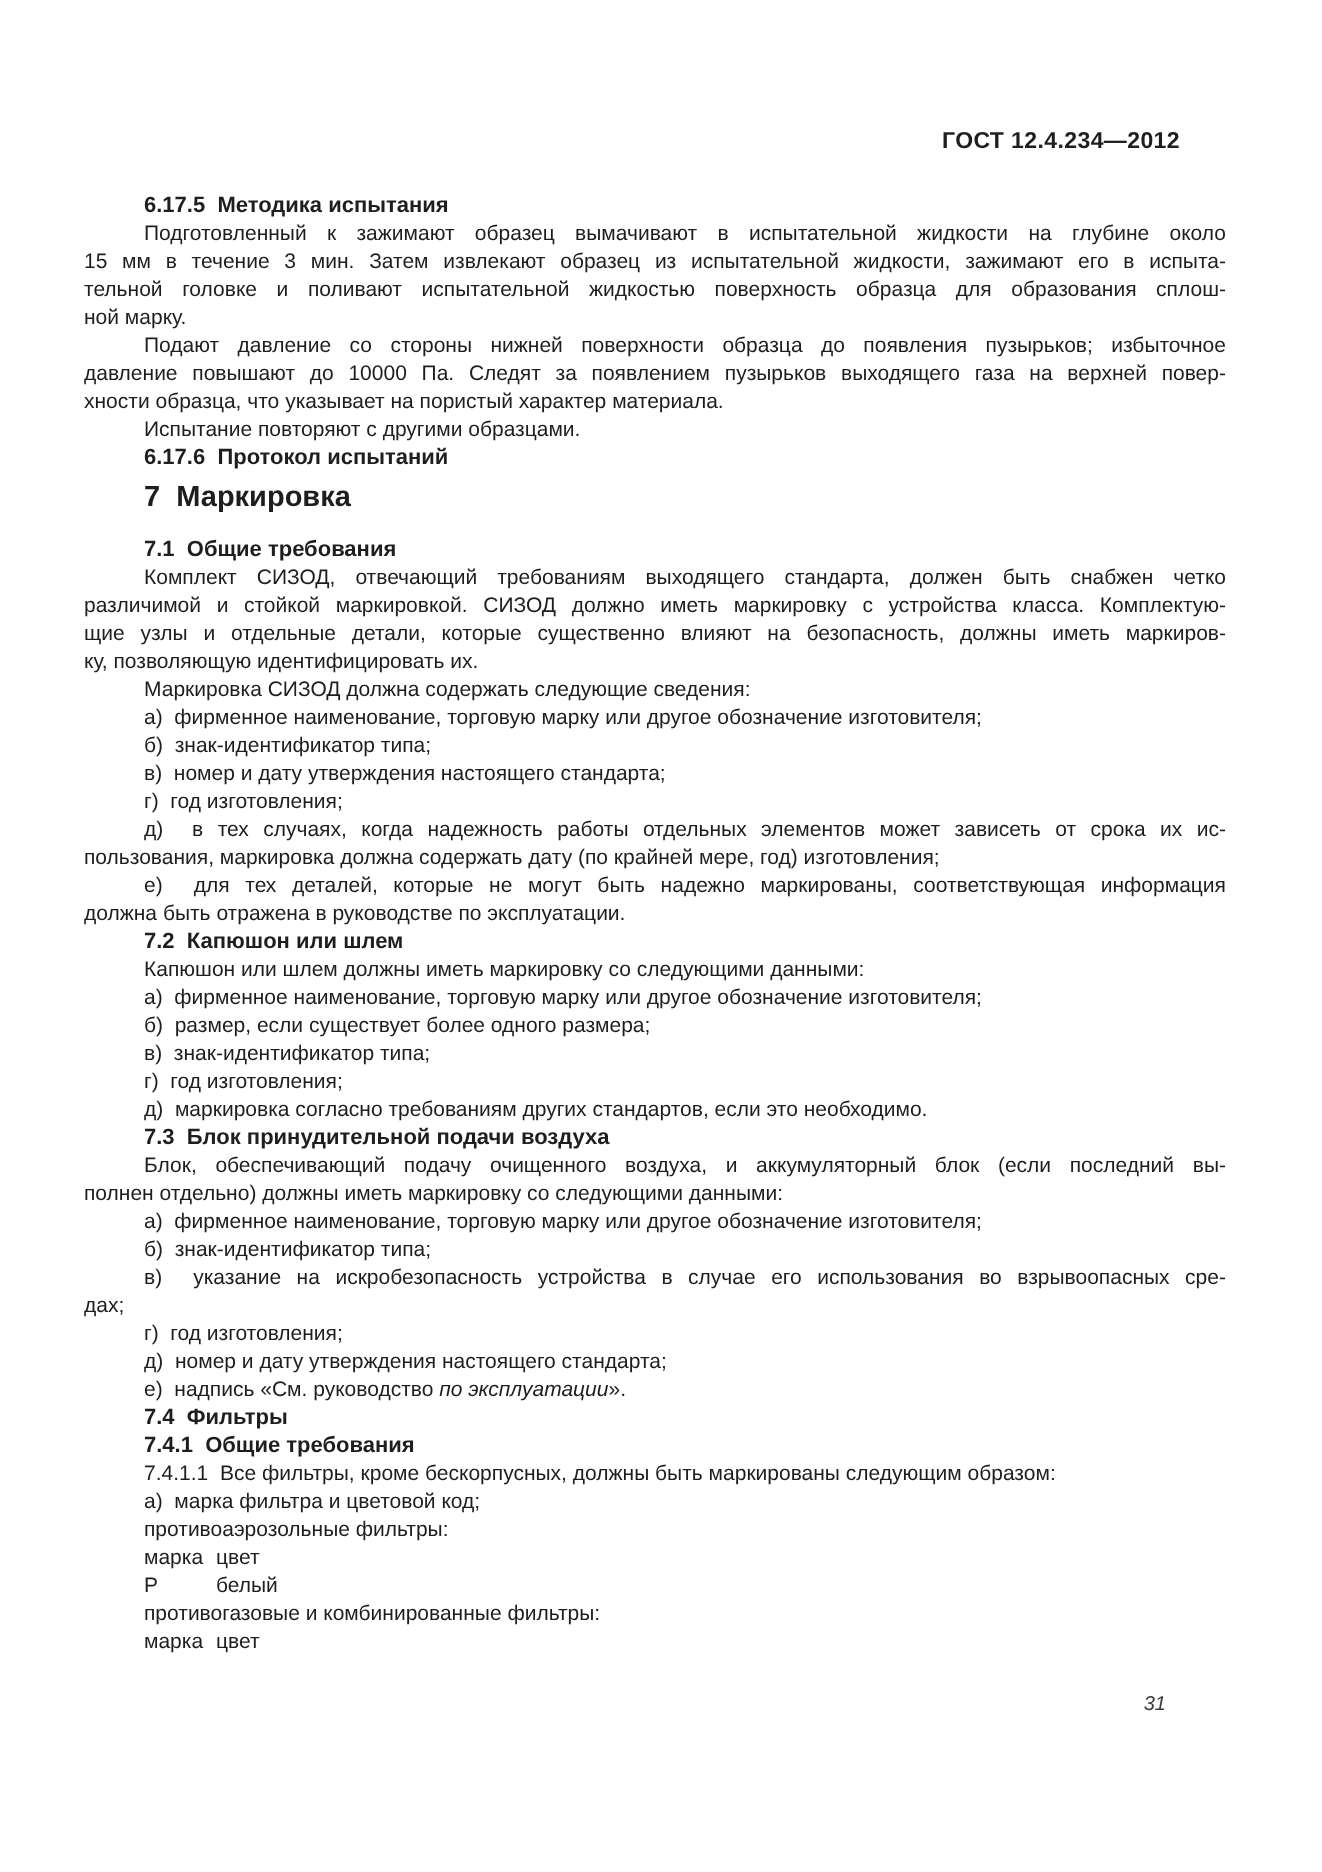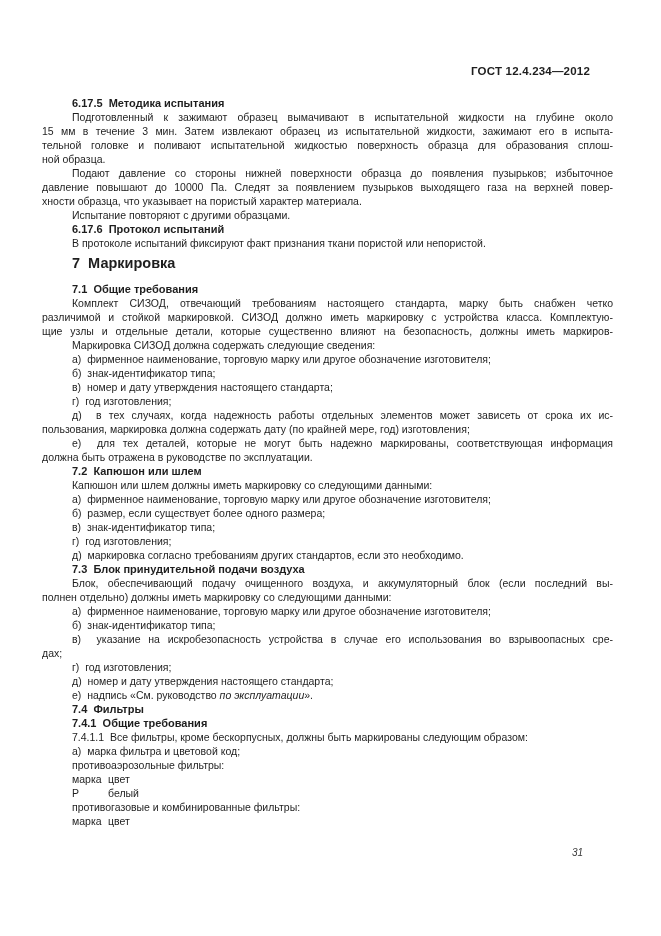--- a/index.html
+++ b/index.html
@@ -59,32 +59,32 @@
 <div class="page">
   <div class="page-header">
     <span>ГОСТ 12.4.234—2012</span>
   </div>
 
   <div class="content">
       <div class="line h3 indent">6.17.5&nbsp; Методика испытания</div>
       <div class="line indent just">Подготовленный к зажимают образец вымачивают в испытательной жидкости на глубине около</div>
       <div class="line just">15 мм в течение 3 мин. Затем извлекают образец из испытательной жидкости, зажимают его в испыта-</div>
       <div class="line just">тельной головке и поливают испытательной жидкостью поверхность образца для образования сплош-</div>
-      <div class="line">ной образца.</div>
+      <div class="line">ной марку.</div>
       <div class="line indent just">Подают давление со стороны нижней поверхности образца до появления пузырьков; избыточное</div>
       <div class="line just">давление повышают до 10000 Па. Следят за появлением пузырьков выходящего газа на верхней повер-</div>
       <div class="line">хности образца, что указывает на пористый характер материала.</div>
       <div class="line indent">Испытание повторяют с другими образцами.</div>
       <div class="line h3 indent">6.17.6&nbsp; Протокол испытаний</div>
-      <div class="line indent">В протоколе испытаний фиксируют факт признания ткани пористой или непористой.</div>
       <div class="line h2 indent">7&nbsp; Маркировка</div>
       <div class="line h3 indent">7.1&nbsp; Общие требования</div>
-      <div class="line indent just">Комплект СИЗОД, отвечающий требованиям настоящего стандарта, марку быть снабжен четко</div>
+      <div class="line indent just">Комплект СИЗОД, отвечающий требованиям выходящего стандарта, должен быть снабжен четко</div>
       <div class="line just">различимой и стойкой маркировкой. СИЗОД должно иметь маркировку с устройства класса. Комплектую-</div>
       <div class="line just">щие узлы и отдельные детали, которые существенно влияют на безопасность, должны иметь маркиров-</div>
+      <div class="line">ку, позволяющую идентифицировать их.</div>
       <div class="line indent">Маркировка СИЗОД должна содержать следующие сведения:</div>
       <div class="line indent">а)&nbsp; фирменное наименование, торговую марку или другое обозначение изготовителя;</div>
       <div class="line indent">б)&nbsp; знак-идентификатор типа;</div>
       <div class="line indent">в)&nbsp; номер и дату утверждения настоящего стандарта;</div>
       <div class="line indent">г)&nbsp; год изготовления;</div>
       <div class="line indent just">д)&nbsp; в тех случаях, когда надежность работы отдельных элементов может зависеть от срока их ис-</div>
       <div class="line">пользования, маркировка должна содержать дату (по крайней мере, год) изготовления;</div>
       <div class="line indent just">е)&nbsp; для тех деталей, которые не могут быть надежно маркированы, соответствующая информация</div>
       <div class="line">должна быть отражена в руководстве по эксплуатации.</div>
       <div class="line h3 indent">7.2&nbsp; Капюшон или шлем</div>

